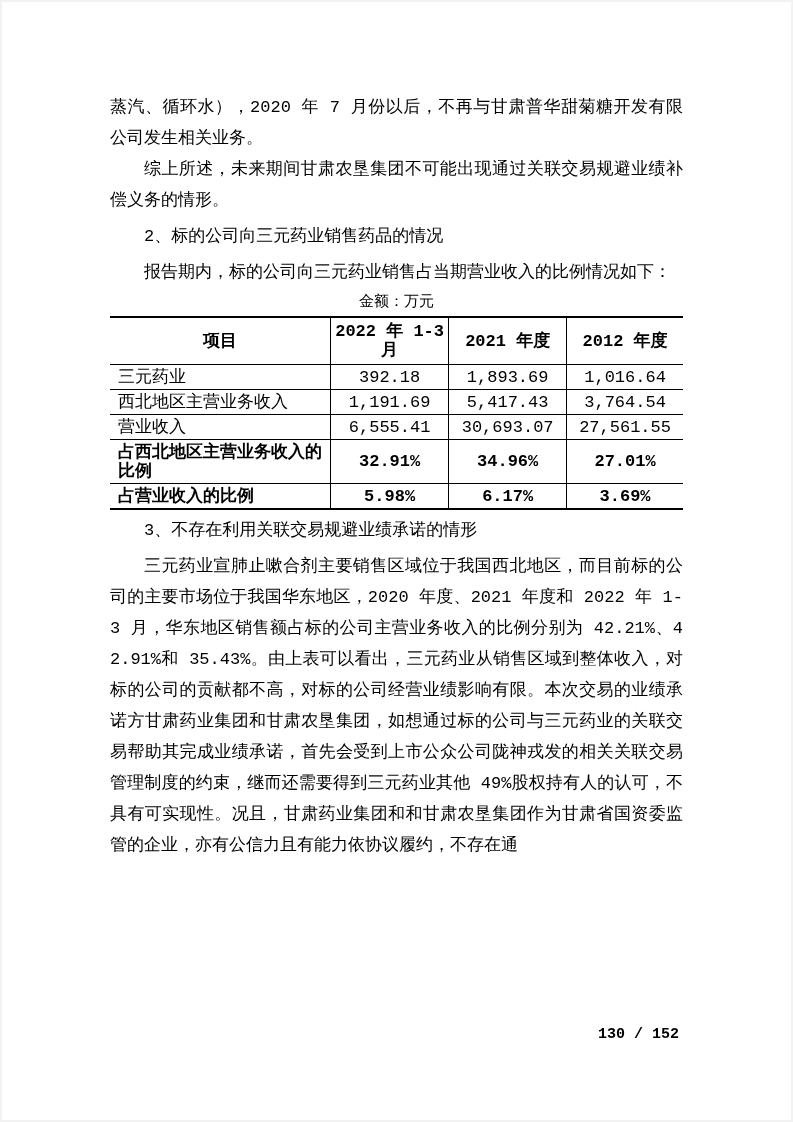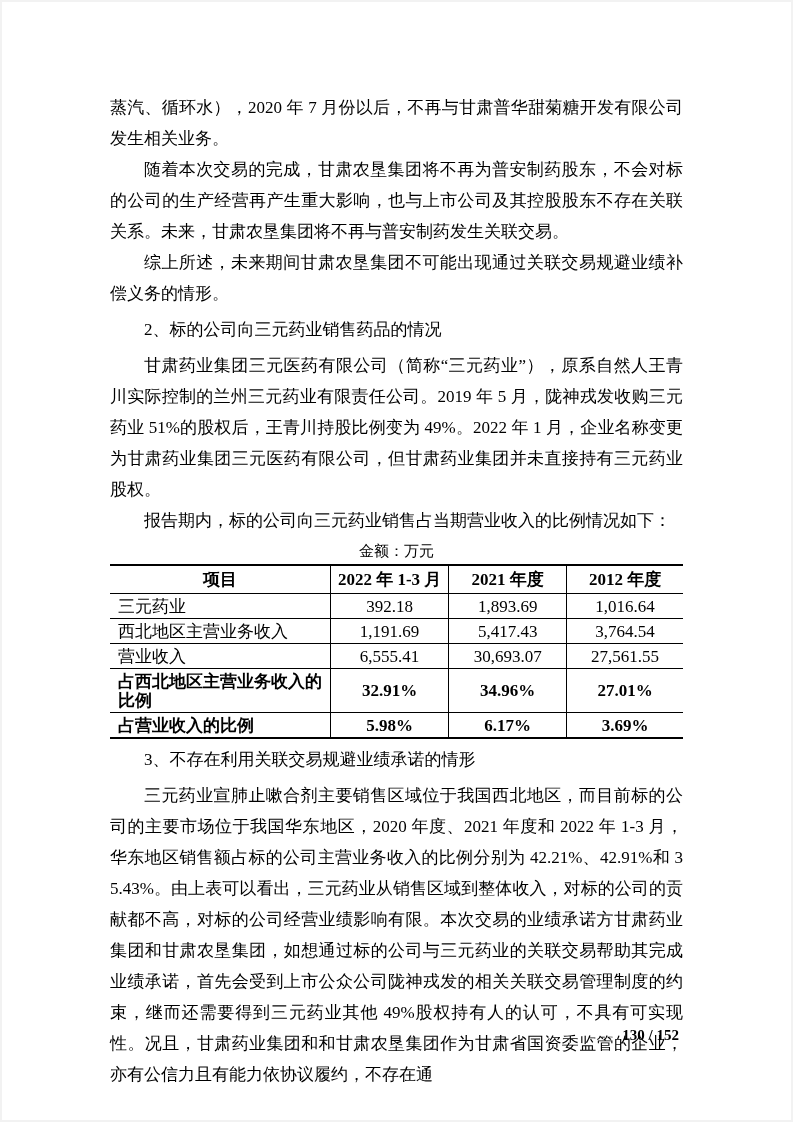--- a/index.html
+++ b/index.html
@@ -7,21 +7,21 @@
     padding: 0;
     background: #ffffff;
   }
   .page {
     position: relative;
     width: 793px;
     height: 1122px;
     margin: 0 auto;
     background: #ffffff;
     color: #000000;
-    font-family: Liberation Serif, serif;
+    font-family: Liberation Mono, monospace;
     box-shadow: inset 0 0 0 2px #f2f2f2;
     overflow: hidden;
   }
   .content {
     position: absolute;
     left: 110px;
     top: 92px;
     width: 573px;
   }
   p.body {
@@ -84,27 +84,25 @@
   }
 </style>
 </head>
 <body>
 
 <div class="page">
   <div class="content">
 
     <p class="body no-indent">蒸汽、循环水），2020 年 7 月份以后，不再与甘肃普华甜菊糖开发有限公司发生相关业务。</p>
 
-    <p class="body">随着本次交易的完成，甘肃农垦集团将不再为普安制药股东，不会对标的公司的生产经营再产生重大影响，也与上市公司及其控股股东不存在关联关系。未来，甘肃农垦集团将不再与普安制药发生关联交易。</p>
 
     <p class="body">综上所述，未来期间甘肃农垦集团不可能出现通过关联交易规避业绩补偿义务的情形。</p>
 
     <p class="heading">2、标的公司向三元药业销售药品的情况</p>
 
-    <p class="body">甘肃药业集团三元医药有限公司（简称“三元药业”），原系自然人王青川实际控制的兰州三元药业有限责任公司。2019 年 5 月，陇神戎发收购三元药业 51%的股权后，王青川持股比例变为 49%。2022 年 1 月，企业名称变更为甘肃药业集团三元医药有限公司，但甘肃药业集团并未直接持有三元药业股权。</p>
 
     <p class="body">报告期内，标的公司向三元药业销售占当期营业收入的比例情况如下：</p>
 
     <div class="unit-note">金额：万元</div>
 
     <table class="data">
       <colgroup>
         <col style="width:38.5%">
         <col style="width:20.6%">
         <col style="width:20.6%">

